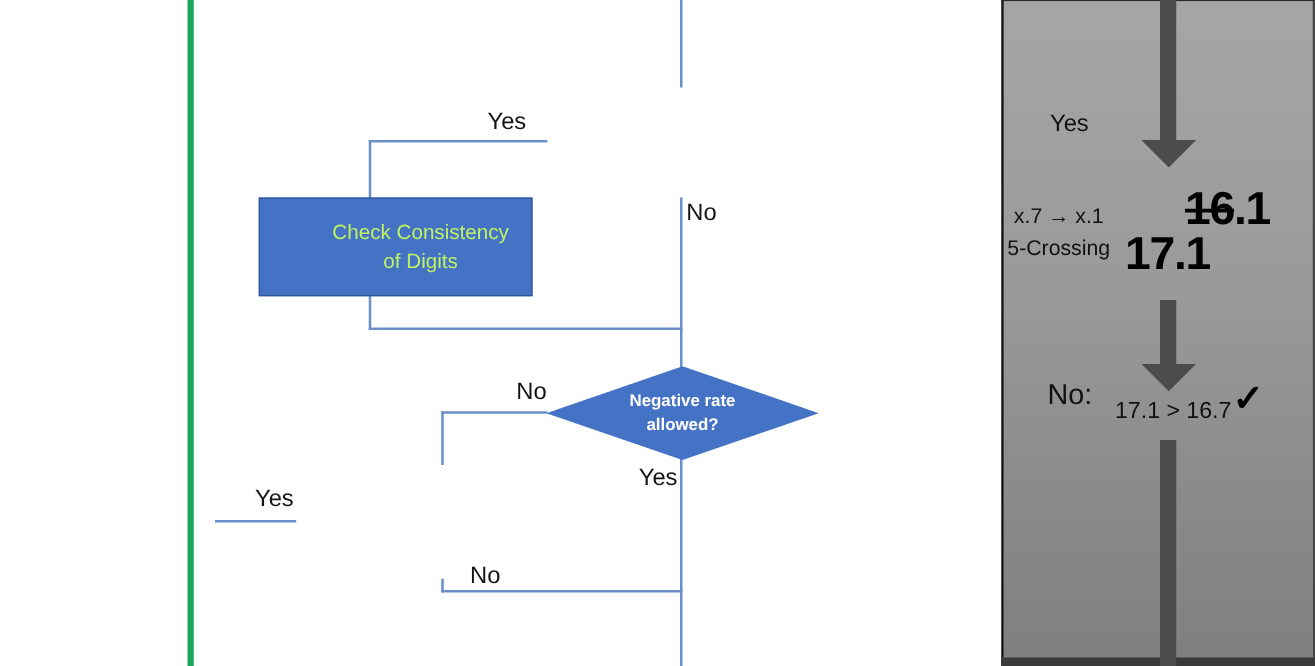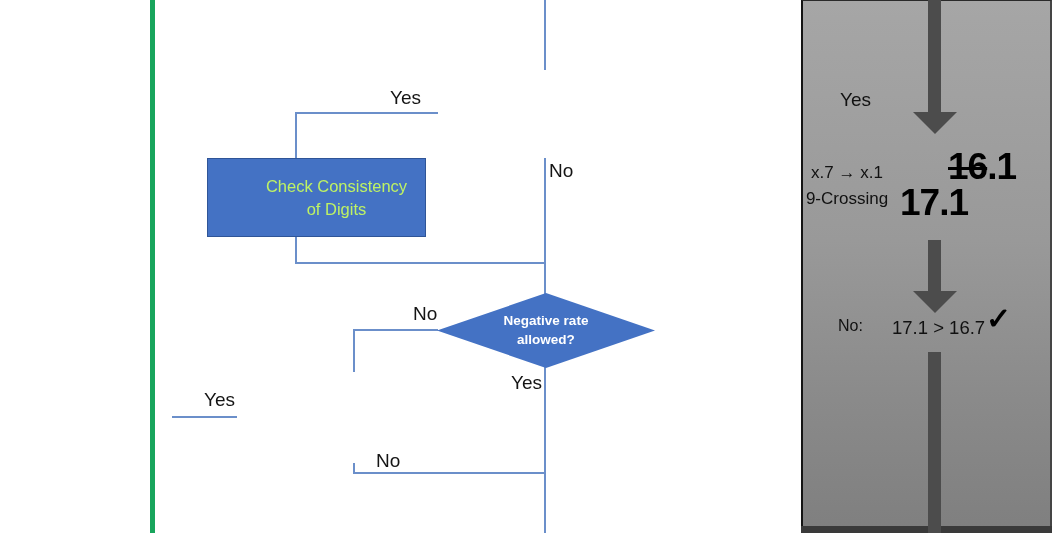--- a/index.html
+++ b/index.html
@@ -90,25 +90,25 @@
   <div class="arrow-shaft" style="left:928px;top:0;height:113px;"></div>
   <div class="arrow-head" style="left:913px;top:112px;"></div>
   <div class="arrow-shaft" style="left:928px;top:240px;height:52px;"></div>
   <div class="arrow-head" style="left:913px;top:291px;"></div>
   <div class="arrow-shaft" style="left:928px;top:352px;height:181px;"></div>
 
   <div class="panel-text" style="left:840px;top:89px;font-size:19px;">Yes</div>
 
   <div class="panel-text" id="panel-rule">
     <div>x.7 → x.1</div>
-    <div>9-Crossing</div>
+    <div>5-Crossing</div>
   </div>
 
   <div class="panel-text" id="panel-values">
     <div><s>16</s><span>.1</span></div>
     <div>17.1</div>
   </div>
 
-  <div class="panel-text" style="left:838px;top:317px;font-size:16px;">No:</div>
+  <div class="panel-text" style="left:838px;top:302px;font-size:23px;">No:</div>
   <div class="panel-text" style="left:892px;top:317px;font-size:18.5px;">17.1 &gt; 16.7</div>
   <div class="panel-text" id="panel-check">✓</div>
 
 </div>
 
 </body></html>

